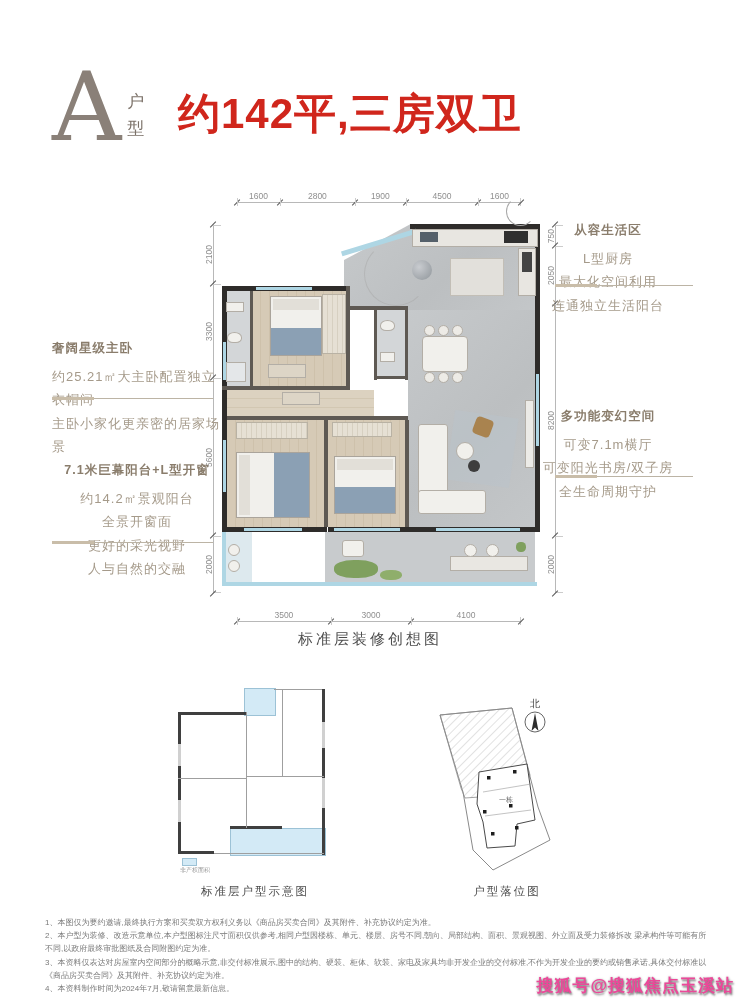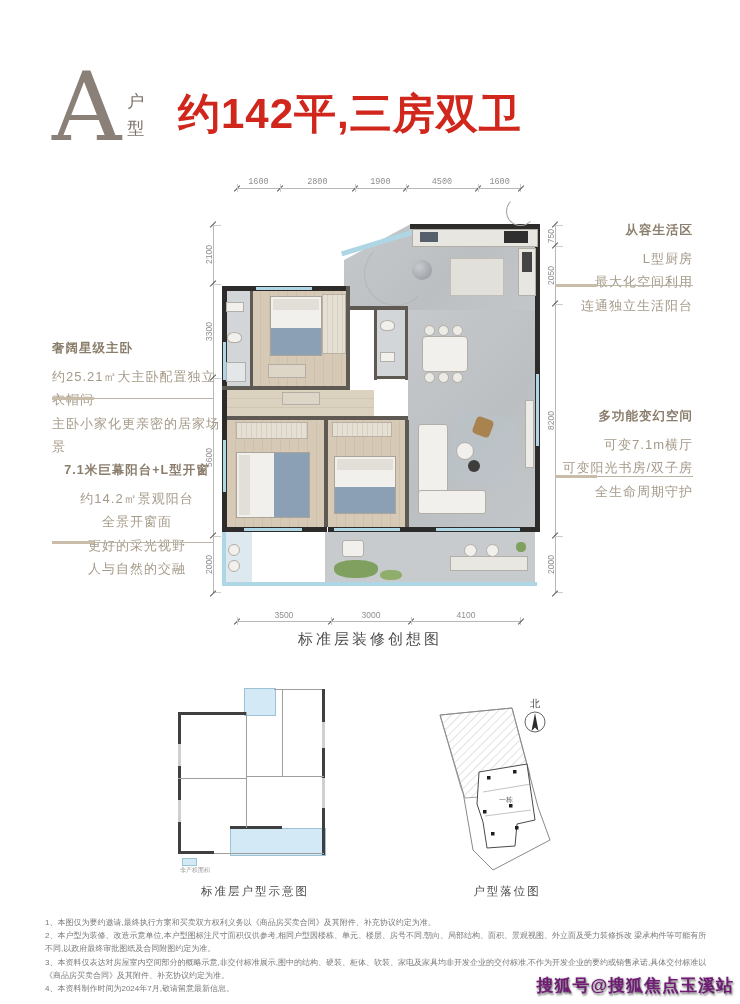--- a/index.html
+++ b/index.html
@@ -30,21 +30,21 @@
   .dim-v .dim-label{writing-mode:vertical-rl;transform:rotate(180deg);padding-right:2px;}
   .dim-v .dim-seg::before{content:"";position:absolute;right:-4px;top:-1px;width:8px;height:1px;background:#555;transform:rotate(-45deg);}
   .dim-v .dim-seg::after{content:"";position:absolute;right:-8px;top:0;width:8px;height:1px;background:#cccccc;}
   .dim-v::after{content:"";position:absolute;right:-4px;bottom:-1px;width:8px;height:1px;background:#555;transform:rotate(-45deg);}
   .dim-v::before{content:"";position:absolute;right:-8px;bottom:0;width:8px;height:1px;background:#cccccc;}
 
   
   .anno{position:absolute;width:170px;}
   .anno-head{font-size:12.5px;font-weight:bold;color:#8a7d6c;letter-spacing:1px;margin-bottom:8px;}
   .anno-line{font-size:13px;color:#a59a8a;line-height:1.8;letter-spacing:1px;}
-  .anno-right{text-align:right;}
+  .anno-right{text-align:center;}
   .leader{position:absolute;height:1px;background:#bcb4a5;}
   .leader::before{content:"";position:absolute;left:0;top:-1px;width:42px;height:3px;background:#c9bda9;}
 
   
   .caption-main{position:absolute;left:0;right:0;top:630px;text-align:center;font-size:15px;
                 color:#4d4d4d;letter-spacing:3px;}
   .caption-sub{position:absolute;font-size:11.5px;color:#4d4d4d;letter-spacing:2px;text-align:center;}
 
   
   #main-plan{position:absolute;left:222px;top:224px;width:318px;height:366px;}
@@ -79,39 +79,39 @@
   .sp-blue{background:#d3eaf6;border:1px solid #9cc2d6;}
   #sp-legend-label{font-size:6px;color:#9a9a9a;letter-spacing:0;}
 
   
   #location{position:absolute;left:435px;top:680px;}
 
   
   #footnotes{position:absolute;left:45px;top:916px;right:28px;font-size:8px;color:#7a7a7a;line-height:1.65;}
 
   
-  #watermark{position:absolute;right:6px;top:974px;font-size:17px;font-weight:bold;color:#701a75;
+  #watermark{position:absolute;right:6px;top:974px;font-size:17px;font-weight:bold;color:#ec4899;
              letter-spacing:1px;
              text-shadow:1px 2px 2px rgba(70,70,70,.65),0 0 2px rgba(130,130,130,.55);}
 </style>
 </head>
 <body>
 
 <div id="page">
 
   <div id="unit-badge">
     <span id="unit-letter">A</span>
     <span id="unit-type">
       <span>户</span>
       <span>型</span>
     </span>
   </div>
   <div id="main-title">约142平,三房双卫</div>
 
-  <div class="dim dim-h" style="left:237px;top:170px;width:284px;height:18px;font-family:Liberation Mono, monospace;">
+  <div class="dim dim-h" style="left:237px;top:184px;width:284px;height:18px;">
     <div class="dim-seg" style="flex-grow: 1600;">
         <span class="dim-label">1600</span>
       </div>
     <div class="dim-seg" style="flex-grow: 2800;">
         <span class="dim-label">2800</span>
       </div>
     <div class="dim-seg" style="flex-grow: 1900;">
         <span class="dim-label">1900</span>
       </div>
     <div class="dim-seg" style="flex-grow: 2700;">

